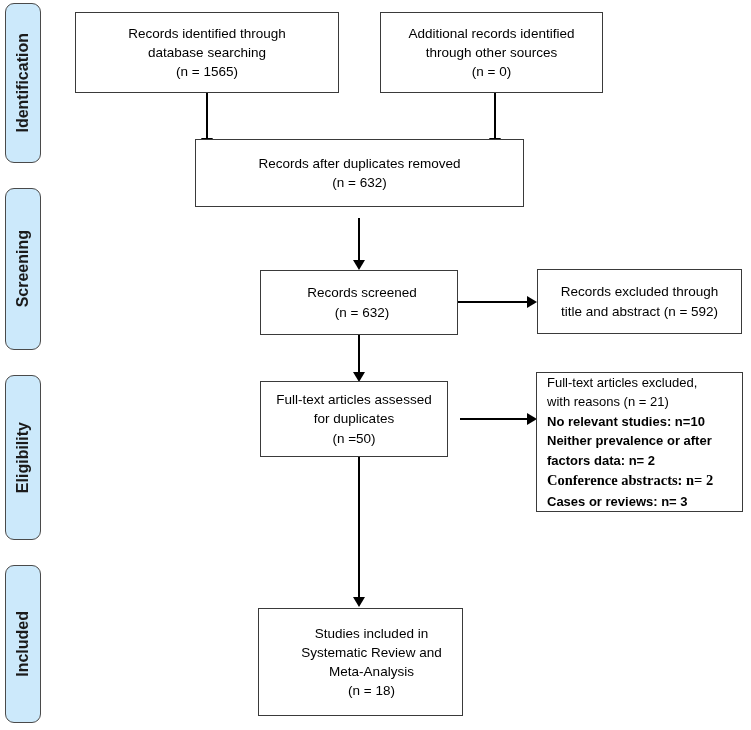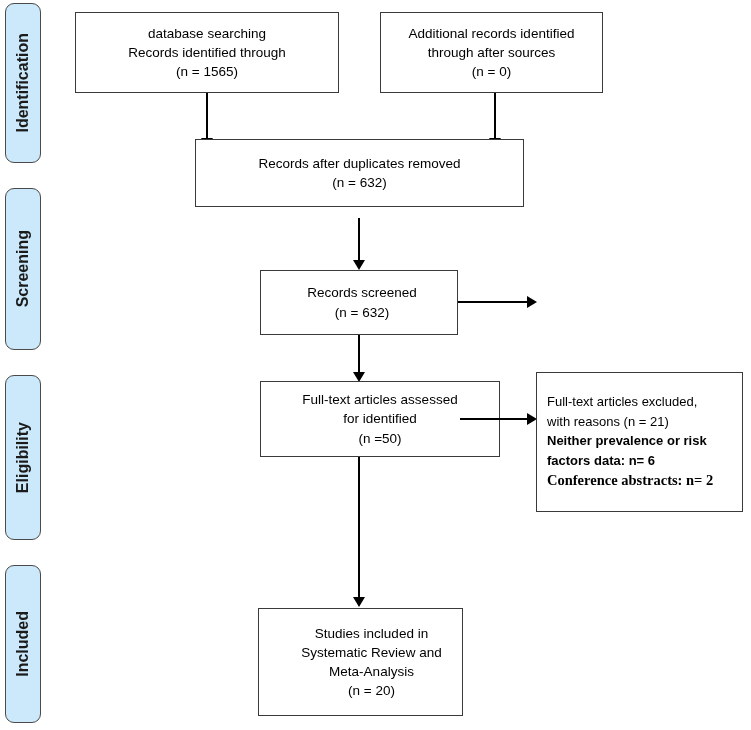--- a/index.html
+++ b/index.html
@@ -112,28 +112,28 @@
 
   <div class="stage" style="top:375px; height:165px;">
     <span class="stage-label">Eligibility</span>
   </div>
 
   <div class="stage" style="top:565px; height:158px;">
     <span class="stage-label">Included</span>
   </div>
 
   <div class="fbox" style="left:75px; top:12px; width:264px; height:81px;">
+    <span class="fline">Records identified through</span>
     <span class="fline">database searching</span>
-    <span class="fline">Records identified through</span>
     <span class="fline">(n = 1565)</span>
   </div>
 
   <div class="fbox" style="left:380px; top:12px; width:223px; height:81px;">
     <span class="fline">Additional records identified</span>
-    <span class="fline">through after sources</span>
+    <span class="fline">through other sources</span>
     <span class="fline">(n = 0)</span>
   </div>
 
   <div class="vline" style="left:206px; top:93px; height:45px;"></div>
   <div class="arrow-down" style="left:201px; top:138px;"></div>
 
   <div class="vline" style="left:494px; top:93px; height:45px;"></div>
   <div class="arrow-down" style="left:489px; top:138px;"></div>
 
   <div class="fbox" style="left:195px; top:139px; width:329px; height:68px;">
@@ -145,44 +145,50 @@
   <div class="arrow-down" style="left:353px; top:260px;"></div>
 
   <div class="fbox" style="left:260px; top:270px; width:198px; height:65px;padding-left:12px;">
     <span class="fline">Records screened</span>
     <span class="fline">(n = 632)</span>
   </div>
 
   <div class="hline" style="left:458px; top:301px; width:72px;"></div>
   <div class="arrow-right" style="left:527px; top:296px;"></div>
 
+  <div class="fbox" style="left:537px; top:269px; width:205px; height:65px;">
+    <span class="fline">Records excluded through</span>
+    <span class="fline">title and abstract (n = 592)</span>
+  </div>
 
   <div class="vline" style="left:358px; top:335px; height:37px;"></div>
   <div class="arrow-down" style="left:353px; top:372px;"></div>
 
-  <div class="fbox" style="left:260px; top:381px; width:240px; height:76px;">
+  <div class="fbox" style="left:260px; top:381px; width:188px; height:76px;">
     <span class="fline">Full-text articles assessed</span>
-    <span class="fline">for identified</span>
+    <span class="fline">for duplicates</span>
     <span class="fline">(n =50)</span>
   </div>
 
   <div class="hline" style="left:460px; top:418px; width:70px;"></div>
   <div class="arrow-right" style="left:527px; top:413px;"></div>
 
   <div class="fbox left-align" style="left:536px; top:372px; width:207px; height:140px; font-size:13px; line-height:1.5;">
     <span class="fline">Full-text articles excluded,</span>
     <span class="fline">with reasons (n = 21)</span>
-    <span class="fline b">Neither prevalence or risk</span>
-    <span class="fline b">factors data: n= 6</span>
+    <span class="fline b">No relevant studies: n=10</span>
+    <span class="fline b">Neither prevalence or after</span>
+    <span class="fline b">factors data: n= 2</span>
     <span class="fline bs">Conference abstracts: n= 2</span>
+    <span class="fline b">Cases or reviews: n= 3</span>
   </div>
 
   <div class="vline" style="left:358px; top:457px; height:140px;"></div>
   <div class="arrow-down" style="left:353px; top:597px;"></div>
 
   <div class="fbox" style="left:258px; top:608px; width:205px; height:108px;padding-left:28px;">
     <span class="fline">Studies included in</span>
     <span class="fline">Systematic Review and</span>
     <span class="fline">Meta-Analysis</span>
-    <span class="fline">(n = 20)</span>
+    <span class="fline">(n = 18)</span>
   </div>
 
 </div>
 
 </body></html>

